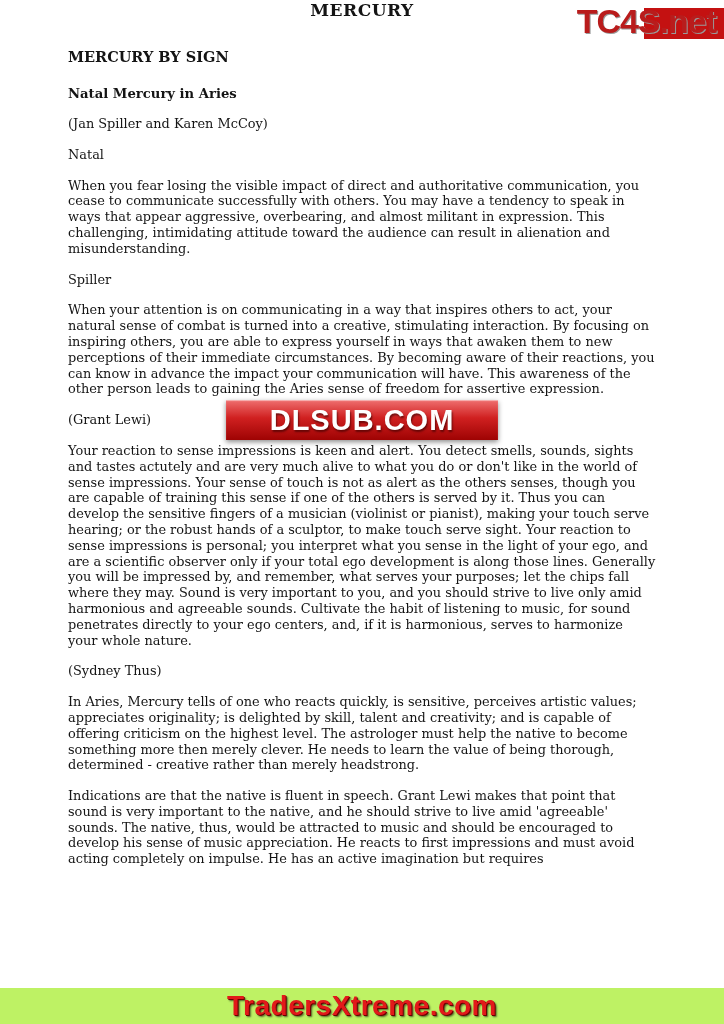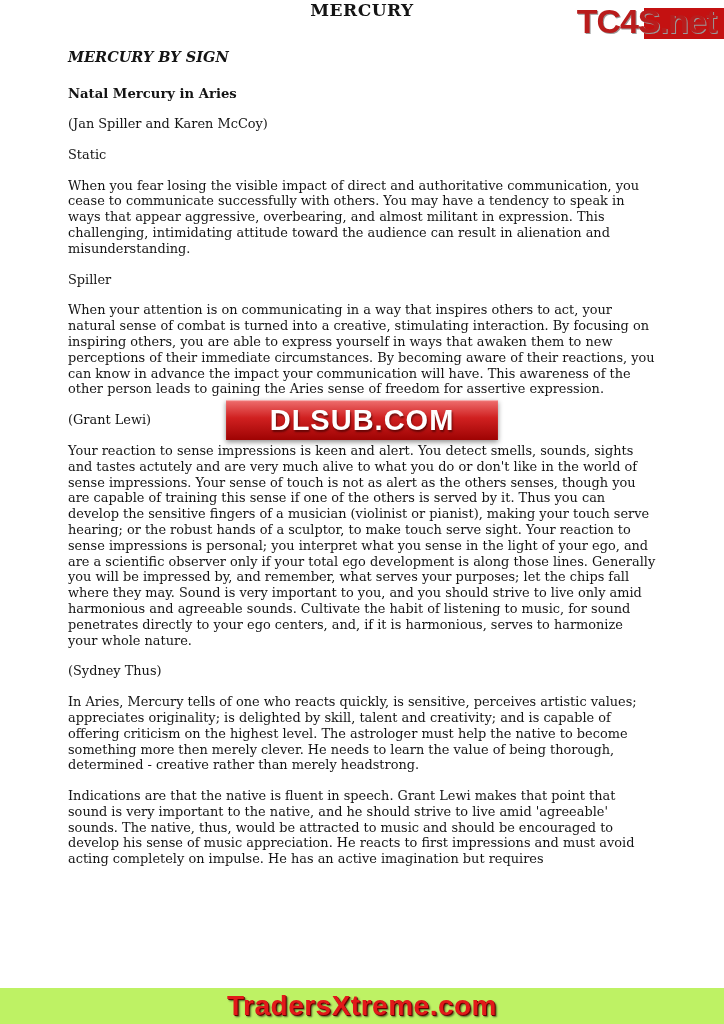--- a/index.html
+++ b/index.html
@@ -55,21 +55,20 @@
     text-align: center;
     font-weight: bold;
     font-size: 17px;
     letter-spacing: 0.5px;
     margin: 0 0 28px 0;
   }
   .section-heading {
     font-weight: bold;
     font-size: 14.5px;
     margin: 0 0 21px 0;
-    font-style: italic;
   }
   .subsection-heading {
     font-weight: bold;
     font-size: 13.2px;
     margin: 0 0 15px 0;
   }
   .line, .para {
     font-size: 12.9px;
     line-height: 15.8px;
     margin: 0 0 15px 0;
@@ -138,21 +137,21 @@
 <div class="doc">
 
   <h1 class="page-title">MERCURY</h1>
 
   <h2 class="section-heading">MERCURY BY SIGN</h2>
 
   <h3 class="subsection-heading">Natal Mercury in Aries</h3>
 
   <div class="line">(Jan Spiller and Karen McCoy)</div>
 
-  <div class="line">Static</div>
+  <div class="line">Natal</div>
 
   <p class="para">When you fear losing the visible impact of direct and authoritative communication, you cease to communicate successfully with others. You may have a tendency to speak in ways that appear aggressive, overbearing, and almost militant in expression. This challenging, intimidating attitude toward the audience can result in alienation and misunderstanding.</p>
 
   <div class="line">Spiller</div>
 
   <p class="para">When your attention is on communicating in a way that inspires others to act, your natural sense of combat is turned into a creative, stimulating interaction. By focusing on inspiring others, you are able to express yourself in ways that awaken them to new perceptions of their immediate circumstances. By becoming aware of their reactions, you can know in advance the impact your communication will have. This awareness of the other person leads to gaining the Aries sense of freedom for assertive expression.</p>
 
   <div class="author-wrap">
     <div class="line">(Grant Lewi)</div>
     <div class="watermark">

